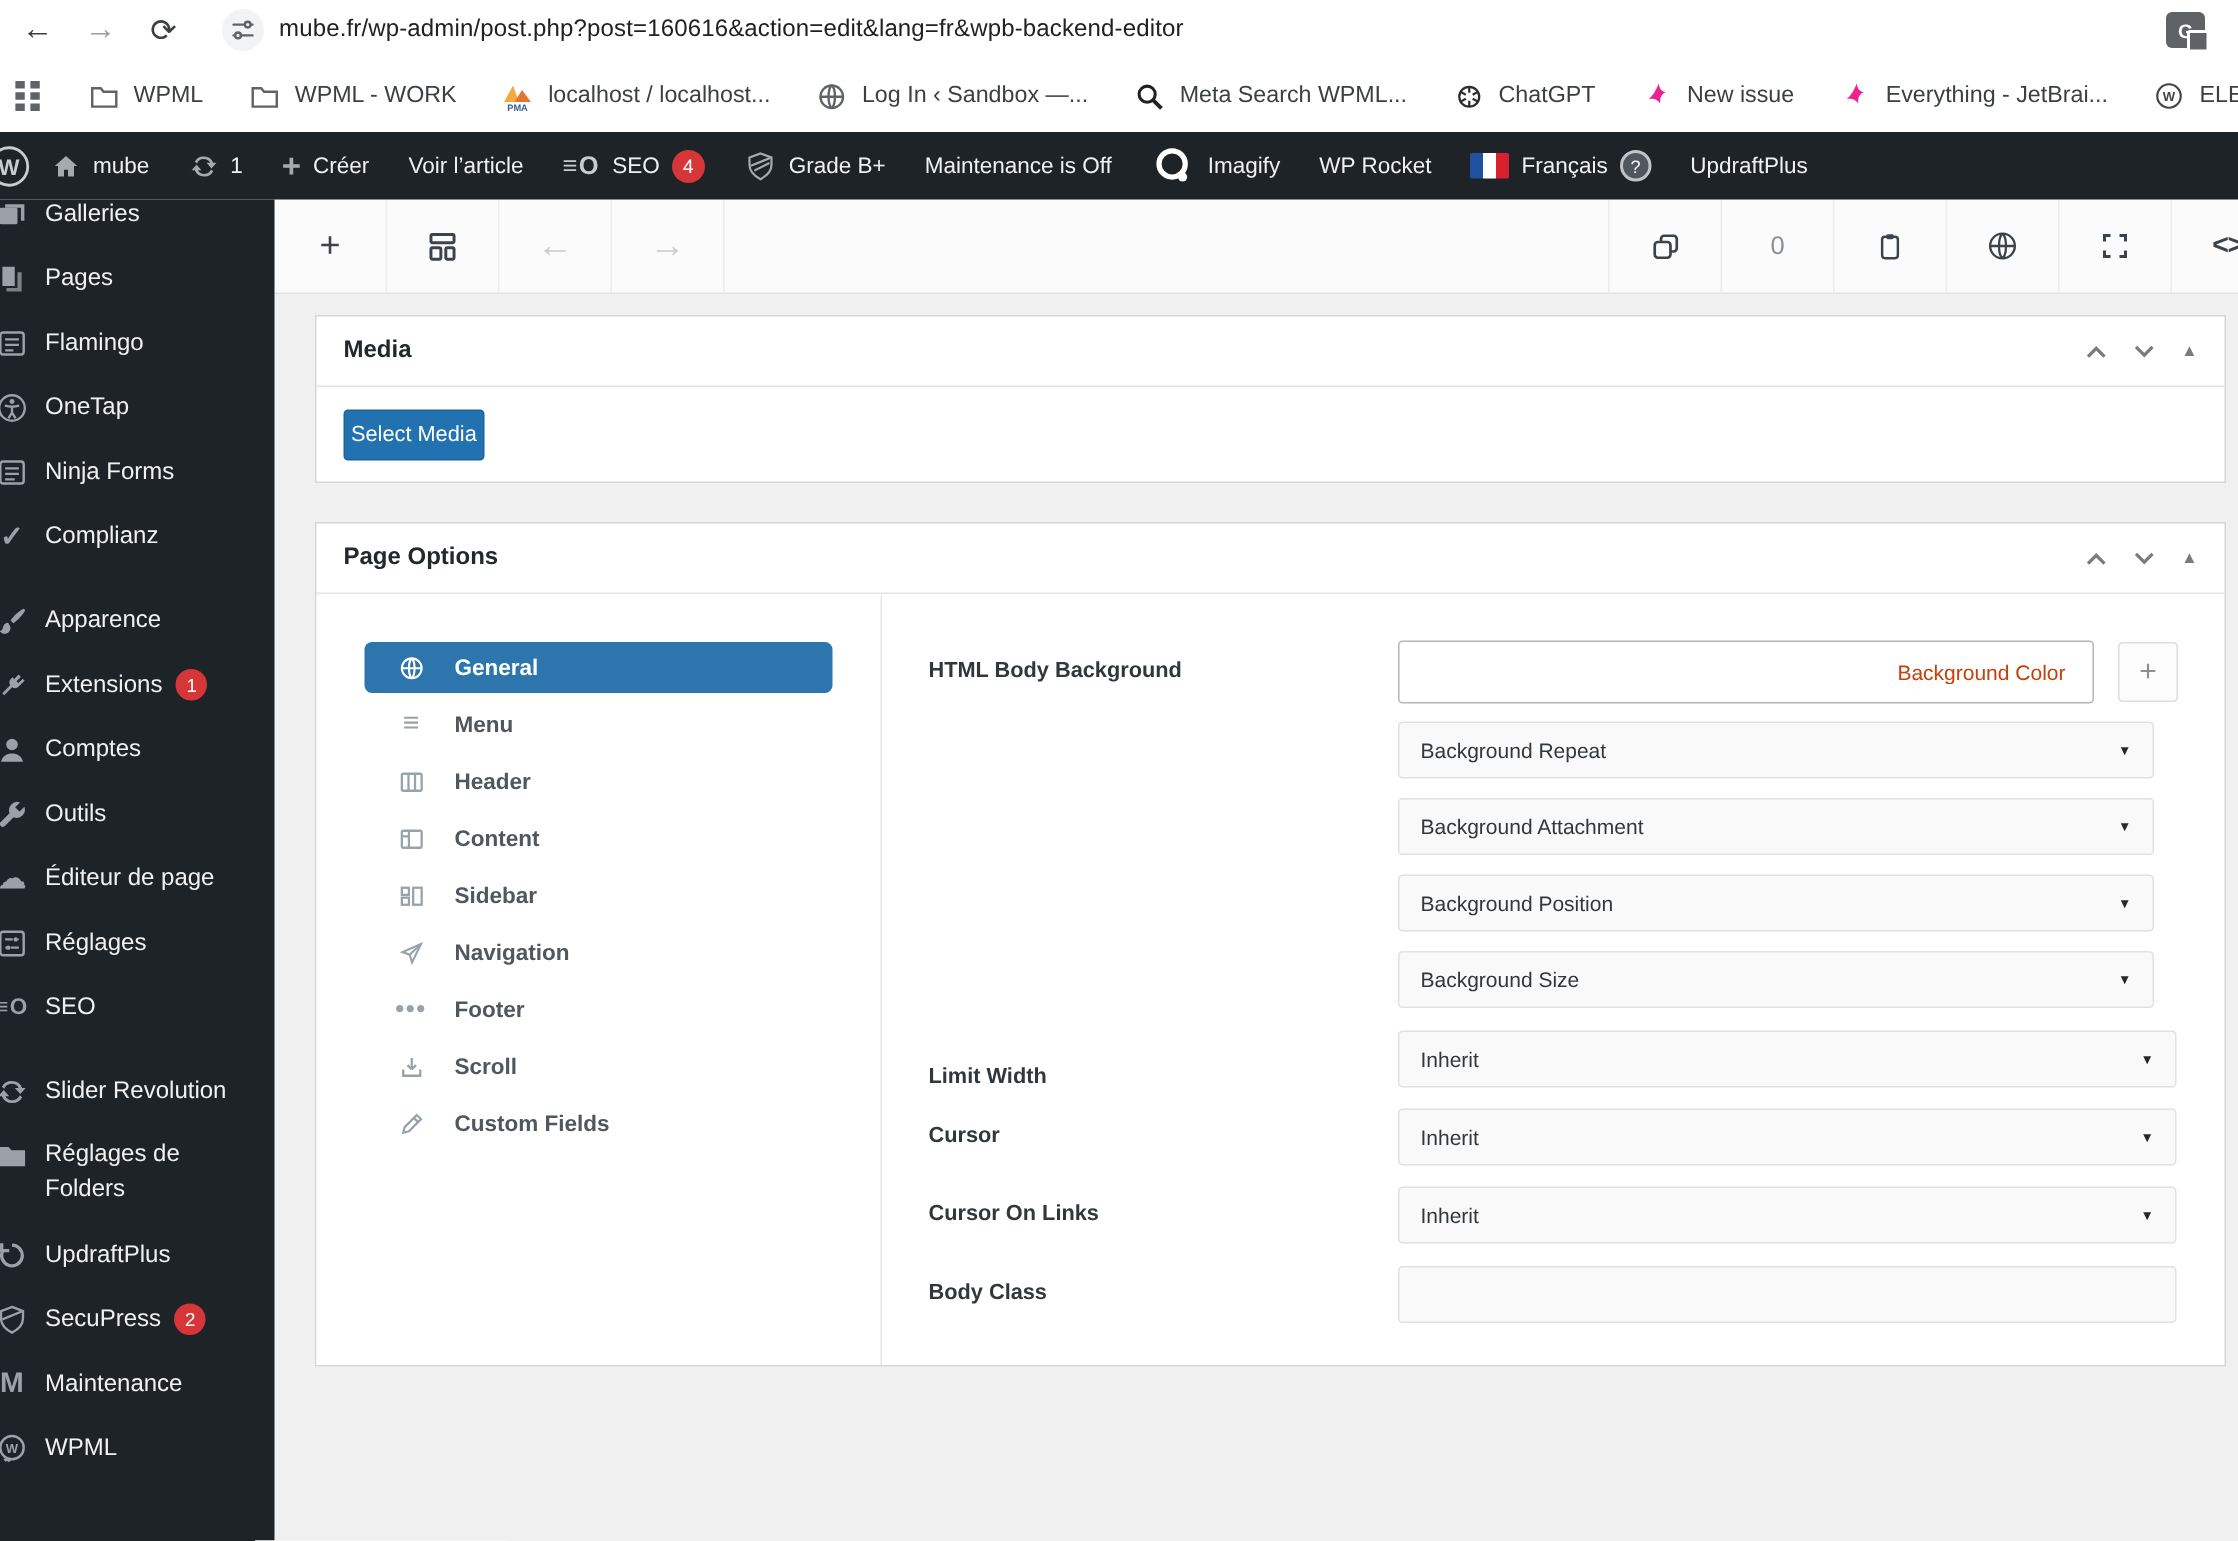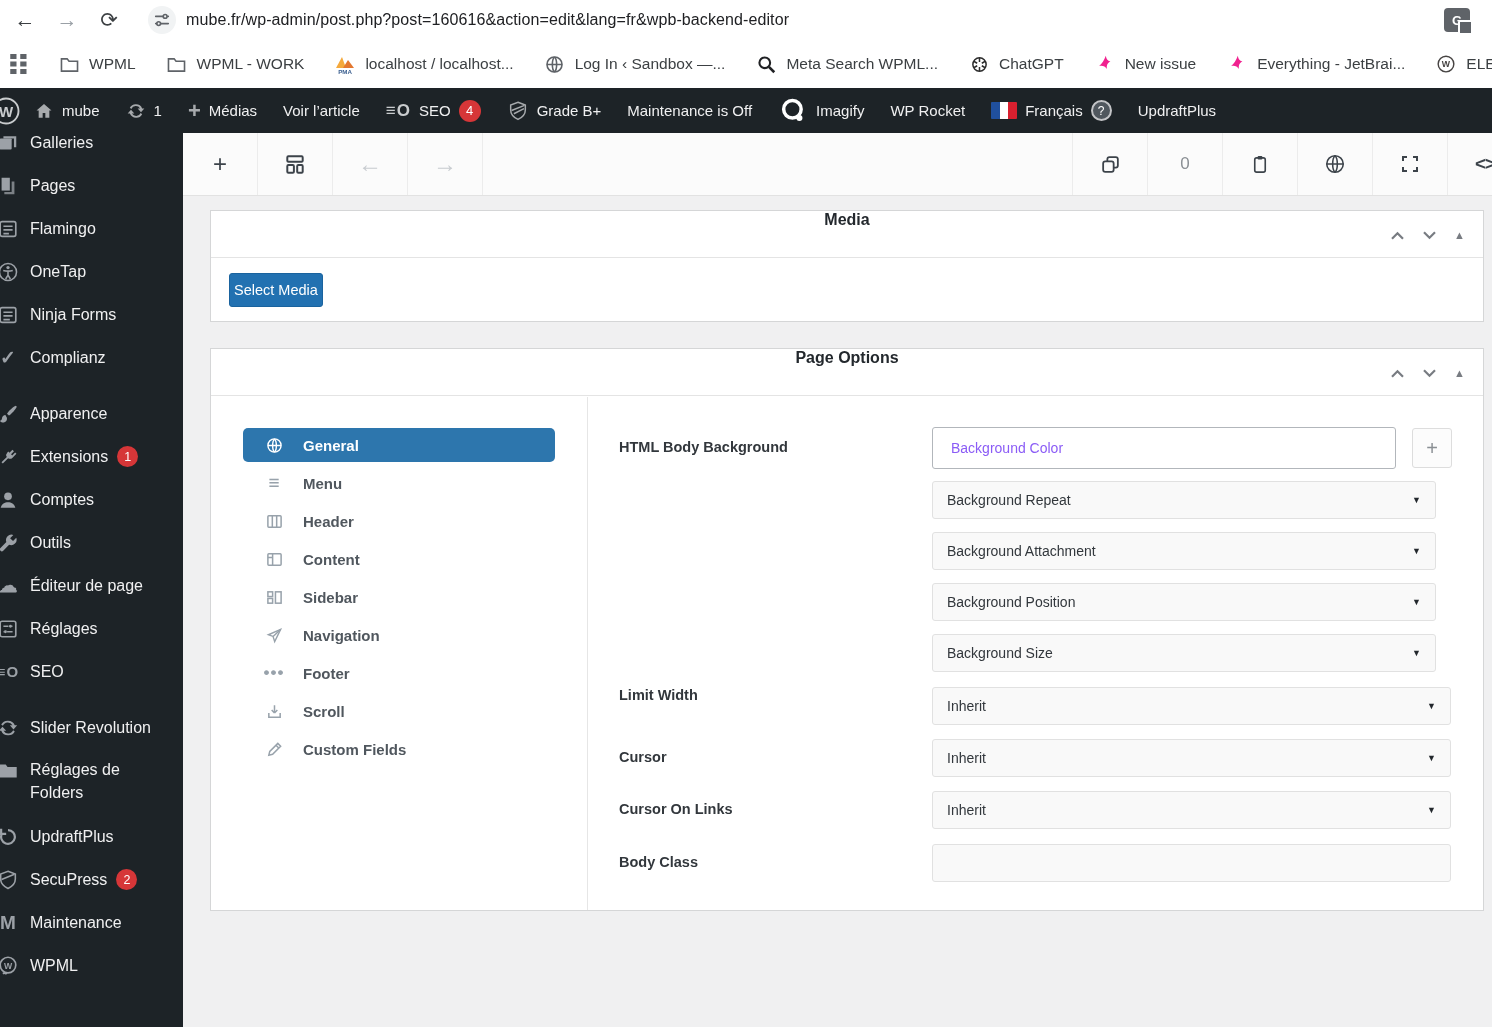--- a/index.html
+++ b/index.html
@@ -53,42 +53,42 @@
   .tb-group-l { position:absolute; left:0; top:0; display:flex; height:62px; }
   .tb-group-r { position:absolute; right:-30px; top:0; display:flex; height:62px; }
   .tb-btn { width:75px; height:62px; display:flex; align-items:center; justify-content:center; color:#3c434a; font-size:24px; cursor:pointer; background:#fbfbfb; }
   .tb-group-l .tb-btn { border-right:1px solid #ececec; }
   .tb-group-r .tb-btn { border-left:1px solid #ececec; }
   .tb-btn.dim { color:#c8ccd0; }
   .tb-count { font-size:17px; color:#8a8f94; }
   .tb-code { font-size:19px; font-weight:bold; letter-spacing:-1px; color:#3c434a; }
 
   .panel { position:absolute; left:27px; width:1274px; background:#fff; border:1px solid #d5d6d7; }
-  .panel-head { height:47px; border-bottom:1px solid #e4e4e4; display:flex; align-items:center; padding:0 18px;flex-direction:column; }
+  .panel-head { height:47px; border-bottom:1px solid #e4e4e4; display:flex; align-items:center; padding:0 18px; }
   .panel-title { font-size:16px; font-weight:bold; color:#23282d; }
   .panel-ctrls { margin-left:auto; display:flex; align-items:center; gap:17px; color:#787c82; }
   .pc-btn { cursor:pointer; display:flex; align-items:center; }
   .pc-toggle { font-size:11px; color:#787c82; }
 
   .panel.media { top:77px; height:112px; }
   .media-body { padding:15px 18px; }
   .btn-primary { display:inline-block; background:#2271b1; border:1px solid #1a639e; color:#fff; font-size:14.5px; padding:8px 4px; border-radius:3px; cursor:pointer; font-family:inherit; }
 
   .panel.pageopts { top:215px; height:563px; }
   .po-body { position:absolute; top:48px; left:0; right:0; bottom:0; display:flex; }
   .po-tabs { width:377px; flex:none; border-right:1px solid #e6e6e6; padding-top:31px; background:#fff; }
   .po-tab { height:34px; margin:0 32px 4px 32px; display:flex; align-items:center; padding-left:22px; gap:20px; font-size:15px; font-weight:bold; color:#50575e; border-radius:5px; cursor:pointer; }
   .po-tab .po-tab-ic { color:#98a2ab; display:flex; align-items:center; width:18px; justify-content:center; font-size:17px; }
   .po-tab.active { background:#2d76ad; color:#fff; }
   .po-tab.active .po-tab-ic { color:#fff; }
   .po-dots { font-size:11px; letter-spacing:1px; }
 
   .po-content { position:relative; flex:1; }
   .f-label { position:absolute; left:31px; font-size:14.5px; font-weight:bold; color:#32373c; }
-  .text-input { position:absolute; left:344px; width:464px; height:42px; background:#fff; border:1px solid #b2b6bb; border-radius:3px; font-size:14px; color:#8b5cf6; padding:0 18px; font-family:inherit; }
+  .text-input { position:absolute; left:344px; width:464px; height:42px; background:#fff; border:1px solid #b2b6bb; border-radius:3px; font-size:14px; color:#c2410c; padding:0 18px; font-family:inherit;text-align:right; }
   .plus-btn { position:absolute; left:824px; top:31px; width:40px; height:40px; background:#fcfcfc; border:1px solid #ddd; border-radius:3px; color:#8a8f94; font-size:20px; display:flex; align-items:center; justify-content:center; cursor:pointer; }
   .sel { position:absolute; left:344px; width:504px; height:38px; background:#f9f9f9; border:1px solid #e1e1e1; border-radius:3px; display:flex; align-items:center; justify-content:space-between; padding:0 14px; font-size:14px; color:#32373c; cursor:pointer; }
   .sel.wide { width:519px;gap:44px; }
   .sel .caret { font-size:9px; color:#23282d; }
   .empty-input { position:absolute; left:344px; width:519px; height:38px; background:#f9f9f9; border:1px solid #e1e1e1; border-radius:3px; font-size:14px; color:#32373c; padding:0 14px; font-family:inherit; }
 </style>
 </head>
 <body>
 
 <div class="chrome-top">
@@ -217,21 +217,21 @@
   <div class="ab-item">
     <span class="ab-ic">
       <svg width="20" height="20" viewBox="0 0 24 24" fill="currentColor">
           <path d="M12 4a8 8 0 0 1 7.4 5H22l-4 4.5L14 9h2.9A5.9 5.9 0 0 0 6.4 9.6L4.6 8.2A8 8 0 0 1 12 4zM12 20a8 8 0 0 1-7.4-5H2l4-4.5L10 15H7.1a5.9 5.9 0 0 0 10.5-.6l1.8 1.4A8 8 0 0 1 12 20z"></path>
         </svg>
     </span>
     <span>1</span>
   </div>
   <div class="ab-item">
     <span class="ab-ic" style="font-size:22px;font-weight:bold">+</span>
-    <span>Médias</span>
+    <span>Créer</span>
   </div>
   <div class="ab-item">
     <span>Voir l’article</span>
   </div>
   <div class="ab-item">
     <span class="seo-glyph">≡O</span>
     <span>SEO</span>
     <span class="ab-badge">4</span>
   </div>
   <div class="ab-item">
@@ -605,21 +605,21 @@
         </div>
         <div class="sel" style="top:186px">
           <span>Background Position</span>
           <span class="caret">▼</span>
         </div>
         <div class="sel" style="top:237px">
           <span>Background Size</span>
           <span class="caret">▼</span>
         </div>
 
-        <span class="f-label" style="top:290px">Limit Width</span>
+        <span class="f-label" style="top:313px">Limit Width</span>
         <div class="sel wide" style="top:290px">
           <span>Inherit</span>
           <span class="caret">▼</span>
         </div>
 
         <span class="f-label" style="top:352px">Cursor</span>
         <div class="sel wide" style="top:342px">
           <span>Inherit</span>
           <span class="caret">▼</span>
         </div>

